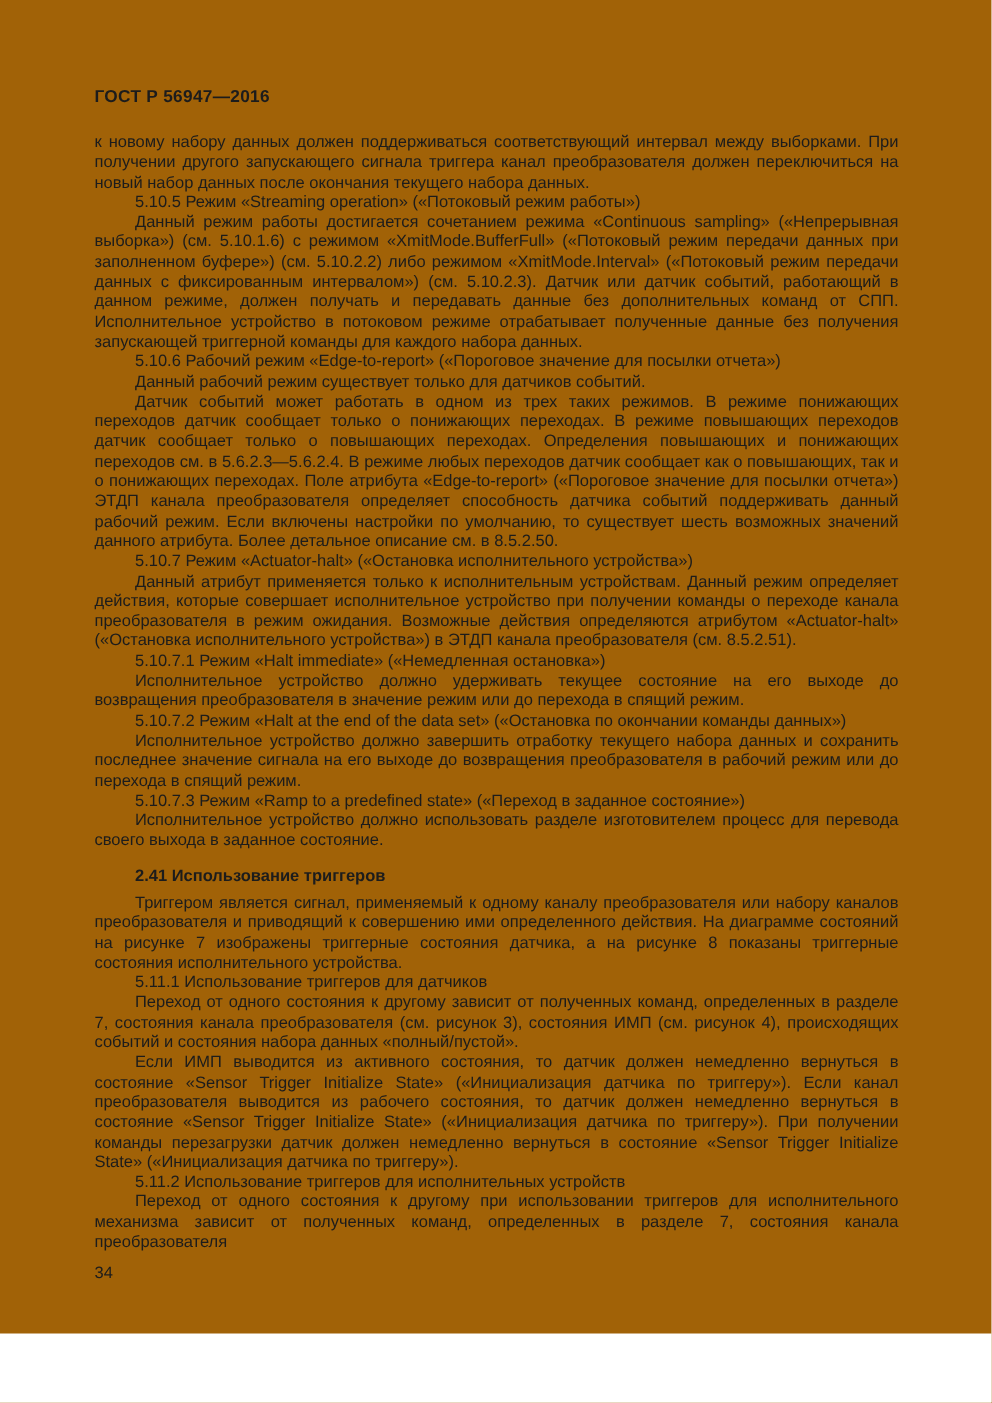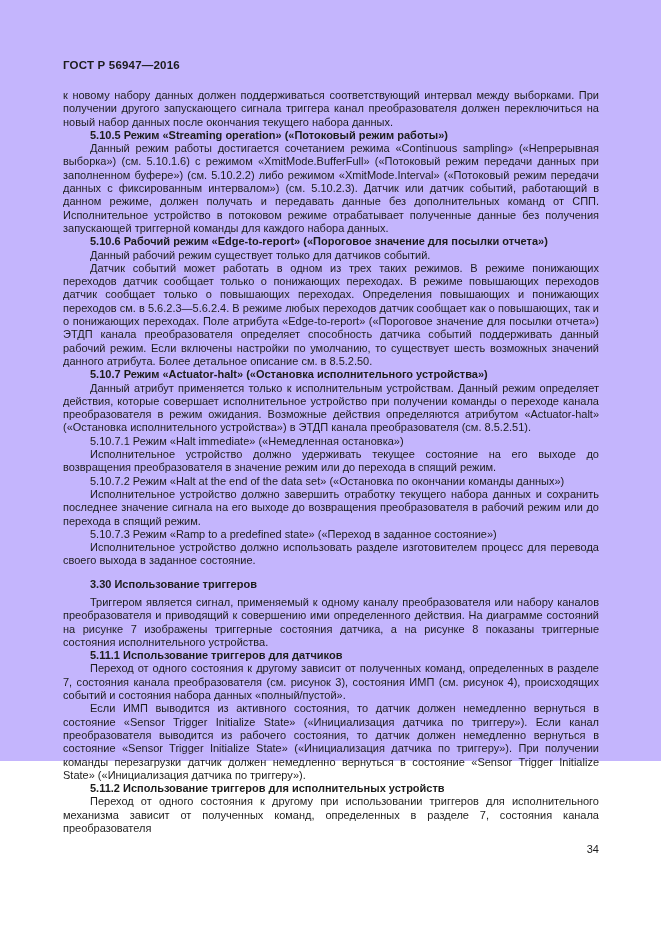--- a/index.html
+++ b/index.html
@@ -12,22 +12,22 @@
     height: 935px;
     font-family: "Liberation Sans", sans-serif;
     color: #1c1c1c;
     position: relative;
     overflow: hidden;
   }
   .page {
     position: absolute;
     left: 0; top: 0;
     width: 661px;
-    height: 761px;
-    background: #c4b5fd;
+    height: 889px;
+    background: #a16207;
   }
   .content {
     position: absolute;
     left: 63px;
     top: 59px;
     width: 536px;
   }
   .doc-header {
     font-size: 11.5px;
     font-weight: bold;
@@ -42,35 +42,35 @@
   .text-col > div {
     margin: 0;
   }
   .blk-continuation {
     text-indent: 0;
   }
   .blk-paragraph {
     text-indent: 27px;
   }
   .blk-heading {
-    font-weight: bold;
+    font-weight: normal;
     text-indent: 27px;
     text-align: left;
   }
   .blk-section-heading {
     font-weight: bold;
     text-indent: 27px;
     text-align: left;
     margin-top: 10px !important;
     margin-bottom: 5px !important;
   }
   .page-number {
     font-size: 11px;
     margin-top: 8px;
-    text-align: right;
+    text-align: left;
   }
 </style>
 </head>
 <body>
 
 <div class="page">
   <div class="content">
 
     <div class="doc-header">ГОСТ Р 56947—2016</div>
 
@@ -82,21 +82,21 @@
       <div class="blk-paragraph">Данный рабочий режим существует только для датчиков событий.</div>
       <div class="blk-paragraph">Датчик событий может работать в одном из трех таких режимов. В режиме понижающих переходов датчик сообщает только о понижающих переходах. В режиме повышающих переходов датчик сообщает только о повышающих переходах. Определения повышающих и понижающих переходов см. в 5.6.2.3—5.6.2.4. В режиме любых переходов датчик сообщает как о повышающих, так и о понижающих переходах. Поле атрибута «Edge-to-report» («Пороговое значение для посылки отчета») ЭТДП канала преобразователя определяет способность датчика событий поддерживать данный рабочий режим. Если включены настройки по умолчанию, то существует шесть возможных значений данного атрибута. Более детальное описание см. в 8.5.2.50.</div>
       <div class="blk-heading">5.10.7 Режим «Actuator-halt» («Остановка исполнительного устройства»)</div>
       <div class="blk-paragraph">Данный атрибут применяется только к исполнительным устройствам. Данный режим определяет действия, которые совершает исполнительное устройство при получении команды о переходе канала преобразователя в режим ожидания. Возможные действия определяются атрибутом «Actuator-halt» («Остановка исполнительного устройства») в ЭТДП канала преобразователя (см. 8.5.2.51).</div>
       <div class="blk-paragraph">5.10.7.1 Режим «Halt immediate» («Немедленная остановка»)</div>
       <div class="blk-paragraph">Исполнительное устройство должно удерживать текущее состояние на его выходе до возвращения преобразователя в значение режим или до перехода в спящий режим.</div>
       <div class="blk-paragraph">5.10.7.2 Режим «Halt at the end of the data set» («Остановка по окончании команды данных»)</div>
       <div class="blk-paragraph">Исполнительное устройство должно завершить отработку текущего набора данных и сохранить последнее значение сигнала на его выходе до возвращения преобразователя в рабочий режим или до перехода в спящий режим.</div>
       <div class="blk-paragraph">5.10.7.3 Режим «Ramp to a predefined state» («Переход в заданное состояние»)</div>
       <div class="blk-paragraph">Исполнительное устройство должно использовать разделе изготовителем процесс для перевода своего выхода в заданное состояние.</div>
-      <div class="blk-section-heading">3.30 Использование триггеров</div>
+      <div class="blk-section-heading">2.41 Использование триггеров</div>
       <div class="blk-paragraph">Триггером является сигнал, применяемый к одному каналу преобразователя или набору каналов преобразователя и приводящий к совершению ими определенного действия. На диаграмме состояний на рисунке 7 изображены триггерные состояния датчика, а на рисунке 8 показаны триггерные состояния исполнительного устройства.</div>
       <div class="blk-heading">5.11.1 Использование триггеров для датчиков</div>
       <div class="blk-paragraph">Переход от одного состояния к другому зависит от полученных команд, определенных в разделе 7, состояния канала преобразователя (см. рисунок 3), состояния ИМП (см. рисунок 4), происходящих событий и состояния набора данных «полный/пустой».</div>
       <div class="blk-paragraph">Если ИМП выводится из активного состояния, то датчик должен немедленно вернуться в состояние «Sensor Trigger Initialize State» («Инициализация датчика по триггеру»). Если канал преобразователя выводится из рабочего состояния, то датчик должен немедленно вернуться в состояние «Sensor Trigger Initialize State» («Инициализация датчика по триггеру»). При получении команды перезагрузки датчик должен немедленно вернуться в состояние «Sensor Trigger Initialize State» («Инициализация датчика по триггеру»).</div>
       <div class="blk-heading">5.11.2 Использование триггеров для исполнительных устройств</div>
       <div class="blk-paragraph">Переход от одного состояния к другому при использовании триггеров для исполнительного механизма зависит от полученных команд, определенных в разделе 7, состояния канала преобразователя</div>
     </div>
 
     <div class="page-number">34</div>
 

